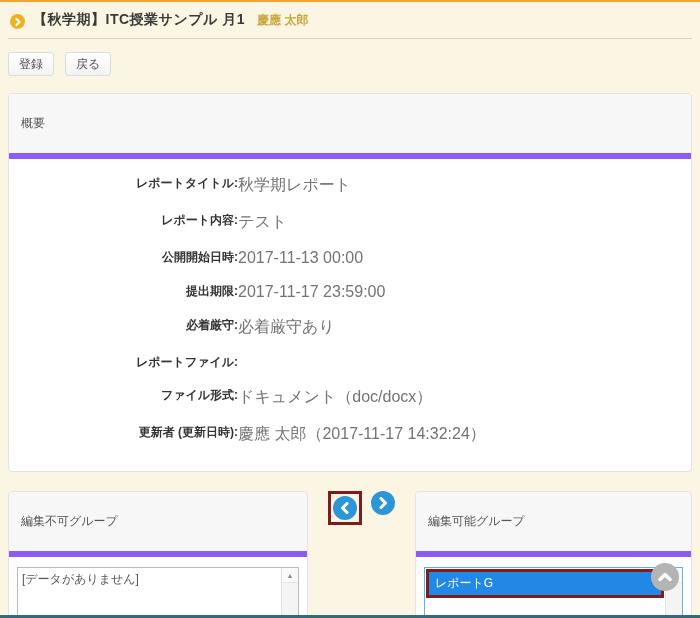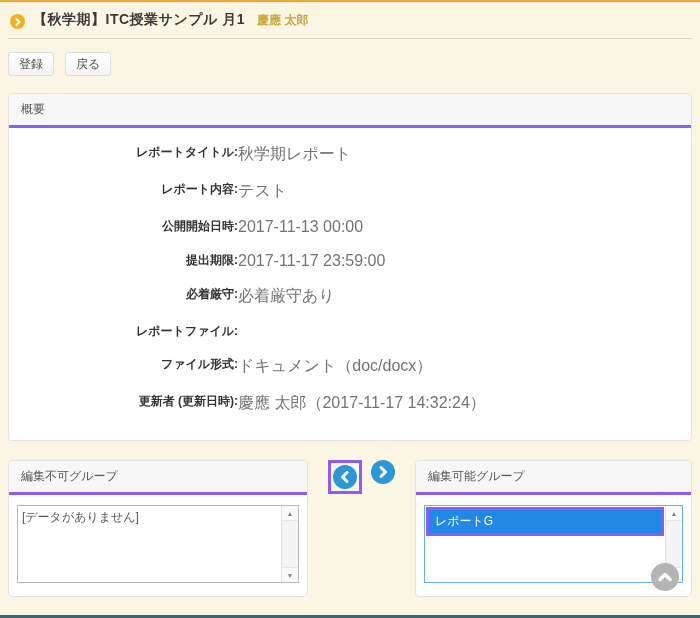--- a/index.html
+++ b/index.html
@@ -27,22 +27,22 @@
   .toolbar { margin-top:13px; display:flex; gap:11px; }
   .btn {
     display:inline-block; padding:4px 10px; font-size:12px; color:#555;
     background:linear-gradient(#ffffff,#f3f3f3);
     border:1px solid #dcdcdc; border-radius:3px; cursor:pointer;
     font-family:inherit; line-height:14px;
   }
 
   
   .card { background:#fff; border:1px solid #e3e3e3; border-radius:4px; }
-  .card-hd { background:#f7f7f7; border-bottom:3px solid #8b5cf6;
-    border-radius:4px 4px 0 0; padding:7px 12px; font-size:12px; color:#555; }
+  .card-hd { background:#f7f7f7; border-bottom:6px solid #8b5cf6;
+    border-radius:4px 4px 0 0; padding:21px 12px; font-size:12px; color:#555; }
 
   .overview { margin-top:17px; }
   .overview .card-bd { padding:8px 0 18px 0; }
   .frow { display:flex; padding:8px 4px; }
   .flabel { flex:0 0 225px; text-align:right; font-size:12px; font-weight:bold; color:#333; }
   .fvalue { font-size:16px; color:#737373; }
 
   
   .groups-row { display:flex; margin-top:19px; align-items:flex-start; }
   .gcard { width:300px; }
@@ -56,21 +56,21 @@
   .scrollbar { position:absolute; top:0; right:0; bottom:0; width:17px;
     background:#f4f4f4; border-left:1px solid #e2e2e2;
     display:flex; flex-direction:column; justify-content:space-between; }
   .sb-btn { height:15px; display:flex; align-items:center; justify-content:center;
     font-size:7px; color:#8a8a8a; cursor:pointer; background:#f9f9f9; }
   .sb-btn.up { border-bottom:1px solid #e6e6e6; }
   .sb-btn.down { border-top:1px solid #e6e6e6; }
 
   .empty-msg { color:#555; }
 
-  .hl-box { border:3px solid #8b5cf6; }
+  .hl-box { border:3px solid #7f1d1d; }
   .sel-frame { margin:1px 1px 0 1px; }
   .sel-item { background:#2288e5; color:#fff; padding:3px 6px; font-size:12px; }
 
   
   .arrows-col { flex:1 1 auto; display:flex; justify-content:center; gap:9px; padding-top:0; }
   .arrow-frame { padding:2px; display:inline-flex; }
   .circle-btn { width:24px; height:24px; border-radius:50%; background:#2d96d6;
     border:none; display:inline-flex; align-items:center; justify-content:center; cursor:pointer; }
 
   

